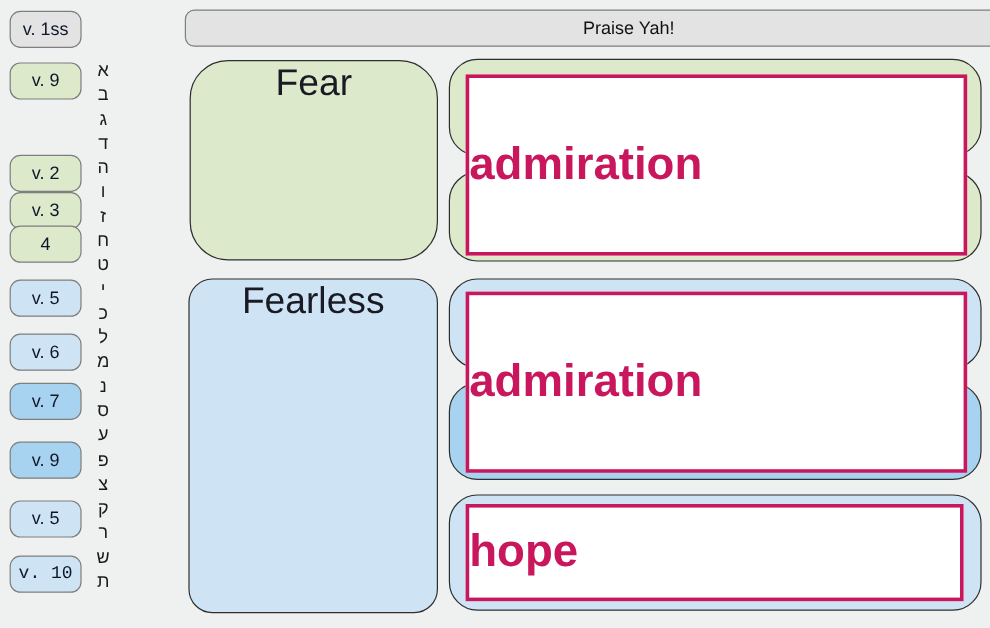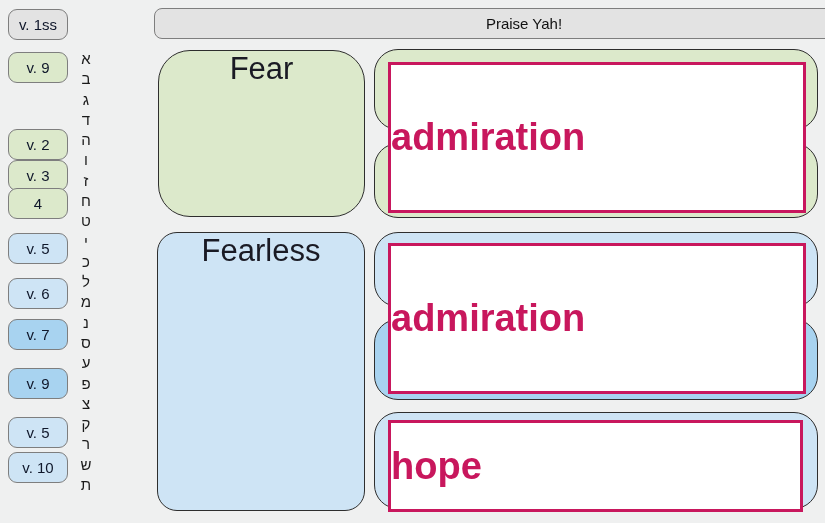--- a/index.html
+++ b/index.html
@@ -60,21 +60,21 @@
   .sub-e { top: 412px; height: 97px; }
 
   .overlay {
     position: absolute; background: #ffffff;
     border: 3.5px solid var(--magenta); box-sizing: border-box;
     display: flex; align-items: center; justify-content: flex-start;
     font-weight: bold; font-size: 38px; color: var(--magenta); cursor: pointer;
   }
   .ov-1 { left: 388px; top: 62px;  width: 418px; height: 151px; }
   .ov-2 { left: 388px; top: 243px; width: 418px; height: 151px; }
-  .ov-3 { left: 388px; top: 420px; width: 415px; height: 92px; }
+  .ov-3 { left: 388px; top: 420px; width: 415px; height: 81px; }
 </style>
 </head>
 <body>
 
 <div class="stage">
 
   <div class="banner">
     <span>Praise Yah!</span>
   </div>
 
@@ -82,21 +82,21 @@
       <div class="vbtn c-gray" style="top: 9px;">v. 1ss</div>
       <div class="vbtn c-green" style="top: 52px;">v. 9</div>
       <div class="vbtn c-green" style="top: 98px; margin-top: 31px;">v. 2</div>
       <div class="vbtn c-green" style="top: 143px; margin-top: 17px;">v. 3</div>
       <div class="vbtn c-green" style="top: 188px;">4</div>
       <div class="vbtn c-light_blue" style="top: 233px;">v. 5</div>
       <div class="vbtn c-light_blue" style="top: 278px;">v. 6</div>
       <div class="vbtn c-medium_blue" style="top: 319px;">v. 7</div>
       <div class="vbtn c-medium_blue" style="top: 368px;">v. 9</div>
       <div class="vbtn c-light_blue" style="top: 417px;">v. 5</div>
-      <div class="vbtn c-light_blue" style="top: 452px;">v. 10</div>
+      <div class="vbtn c-light_blue" style="top: 463px; font-family: Liberation Mono, monospace;">v. 10</div>
     </div>
 
   <div id="letters" class="letters">
       <span>א</span>
       <span>ב</span>
       <span>ג</span>
       <span>ד</span>
       <span>ה</span>
       <span>ו</span>
       <span>ז</span>

